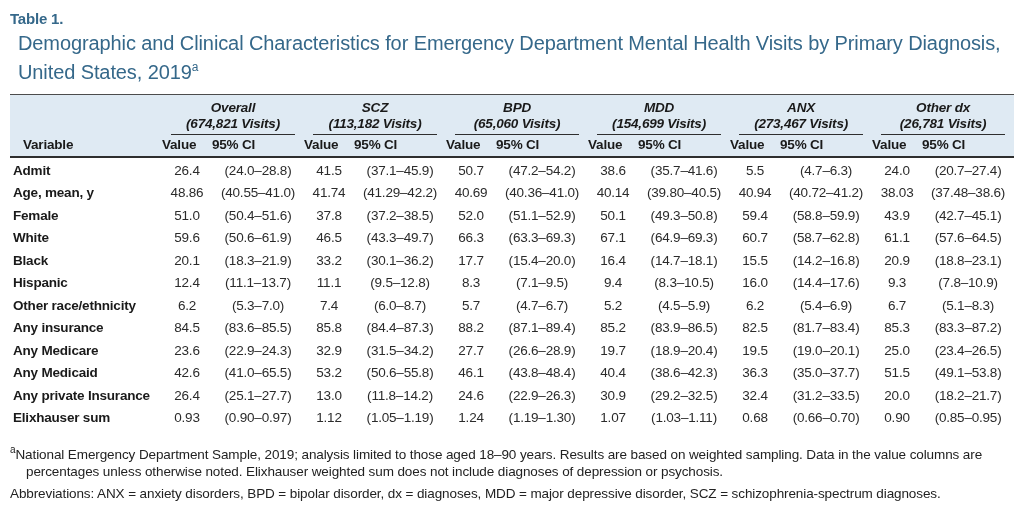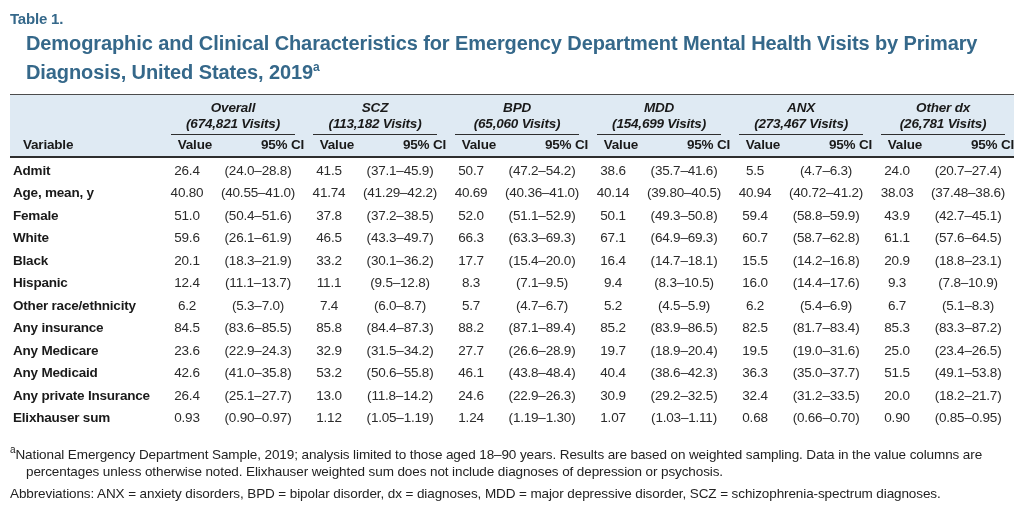--- a/index.html
+++ b/index.html
@@ -15,43 +15,43 @@
   body{
     width:1024px;height:524px;overflow:hidden;background:#fff;
     font-family:"Liberation Sans", sans-serif;color:var(--text-dark);
   }
   .container{padding:8px 10px 0 10px;width:1024px;}
   .table-label{
     color:var(--title-blue);font-weight:bold;font-size:15px;margin:2px 0 4px 0;
     letter-spacing:-0.2px;
   }
   .main-title{
-    color:var(--title-blue);font-weight:bold;font-size:20px;line-height:24px;
-    margin:4px 0 0 16px;letter-spacing:-0.1px;max-width:1004px;
+    color:var(--title-blue);font-weight:normal;font-size:20px;line-height:24px;
+    margin:4px 0 0 8px;letter-spacing:-0.1px;max-width:1004px;
   }
   .main-title sup{font-size:12px;}
   table.demo-table{
     width:1004px;border-collapse:collapse;table-layout:fixed;
     margin-top:10px;border-top:1px solid #4c4c4c;
   }
   col.c-label{width:152px;}
   col.c-val{width:50px;}
   col.c-ci{width:92px;}
   thead th{
     background:var(--band-blue);font-weight:bold;font-size:13.5px;
     letter-spacing:-0.2px;vertical-align:bottom;padding:0;
   }
   th.group{padding-top:5px;}
   .group-inner{
     margin:0 9px;border-bottom:1.5px solid var(--rule-dark);
     padding-bottom:2px;text-align:center;line-height:16px;font-style:italic;
   }
   tr.subheader-row th{
     border-bottom:2px solid var(--rule-dark);
-    padding:2px 0 4px 0;text-align:right;line-height:15px;
+    padding:2px 0 4px 0;text-align:left;line-height:15px;
   }
   tr.subheader-row th.var-th{text-align:left;padding-left:13px;}
   th.spacer{background:var(--band-blue);}
   tbody td{
     font-size:13.5px;letter-spacing:-0.2px;text-align:center;
     padding:3px 0;line-height:16.5px;color:var(--text-val);
     white-space:nowrap;overflow:hidden;
   }
   tbody td.label{
     text-align:left;font-weight:bold;color:var(--text-dark);padding-left:3px;
@@ -158,21 +158,21 @@
           <td class="ci">(47.2–54.2)</td>
           <td class="val">38.6</td>
           <td class="ci">(35.7–41.6)</td>
           <td class="val">5.5</td>
           <td class="ci">(4.7–6.3)</td>
           <td class="val">24.0</td>
           <td class="ci">(20.7–27.4)</td>
         </tr>
         <tr>
           <td class="label">Age, mean, y</td>
-          <td class="val">40.80</td>
+          <td class="val">48.86</td>
           <td class="ci">(40.55–41.0)</td>
           <td class="val">41.74</td>
           <td class="ci">(41.29–42.2)</td>
           <td class="val">40.69</td>
           <td class="ci">(40.36–41.0)</td>
           <td class="val">40.14</td>
           <td class="ci">(39.80–40.5)</td>
           <td class="val">40.94</td>
           <td class="ci">(40.72–41.2)</td>
           <td class="val">38.03</td>
@@ -189,21 +189,21 @@
           <td class="val">50.1</td>
           <td class="ci">(49.3–50.8)</td>
           <td class="val">59.4</td>
           <td class="ci">(58.8–59.9)</td>
           <td class="val">43.9</td>
           <td class="ci">(42.7–45.1)</td>
         </tr>
         <tr>
           <td class="label">White</td>
           <td class="val">59.6</td>
-          <td class="ci">(26.1–61.9)</td>
+          <td class="ci">(50.6–61.9)</td>
           <td class="val">46.5</td>
           <td class="ci">(43.3–49.7)</td>
           <td class="val">66.3</td>
           <td class="ci">(63.3–69.3)</td>
           <td class="val">67.1</td>
           <td class="ci">(64.9–69.3)</td>
           <td class="val">60.7</td>
           <td class="ci">(58.7–62.8)</td>
           <td class="val">61.1</td>
           <td class="ci">(57.6–64.5)</td>
@@ -272,28 +272,28 @@
           <td class="label">Any Medicare</td>
           <td class="val">23.6</td>
           <td class="ci">(22.9–24.3)</td>
           <td class="val">32.9</td>
           <td class="ci">(31.5–34.2)</td>
           <td class="val">27.7</td>
           <td class="ci">(26.6–28.9)</td>
           <td class="val">19.7</td>
           <td class="ci">(18.9–20.4)</td>
           <td class="val">19.5</td>
-          <td class="ci">(19.0–31.6)</td>
+          <td class="ci">(19.0–20.1)</td>
           <td class="val">25.0</td>
           <td class="ci">(23.4–26.5)</td>
         </tr>
         <tr>
           <td class="label">Any Medicaid</td>
           <td class="val">42.6</td>
-          <td class="ci">(41.0–35.8)</td>
+          <td class="ci">(41.0–65.5)</td>
           <td class="val">53.2</td>
           <td class="ci">(50.6–55.8)</td>
           <td class="val">46.1</td>
           <td class="ci">(43.8–48.4)</td>
           <td class="val">40.4</td>
           <td class="ci">(38.6–42.3)</td>
           <td class="val">36.3</td>
           <td class="ci">(35.0–37.7)</td>
           <td class="val">51.5</td>
           <td class="ci">(49.1–53.8)</td>

